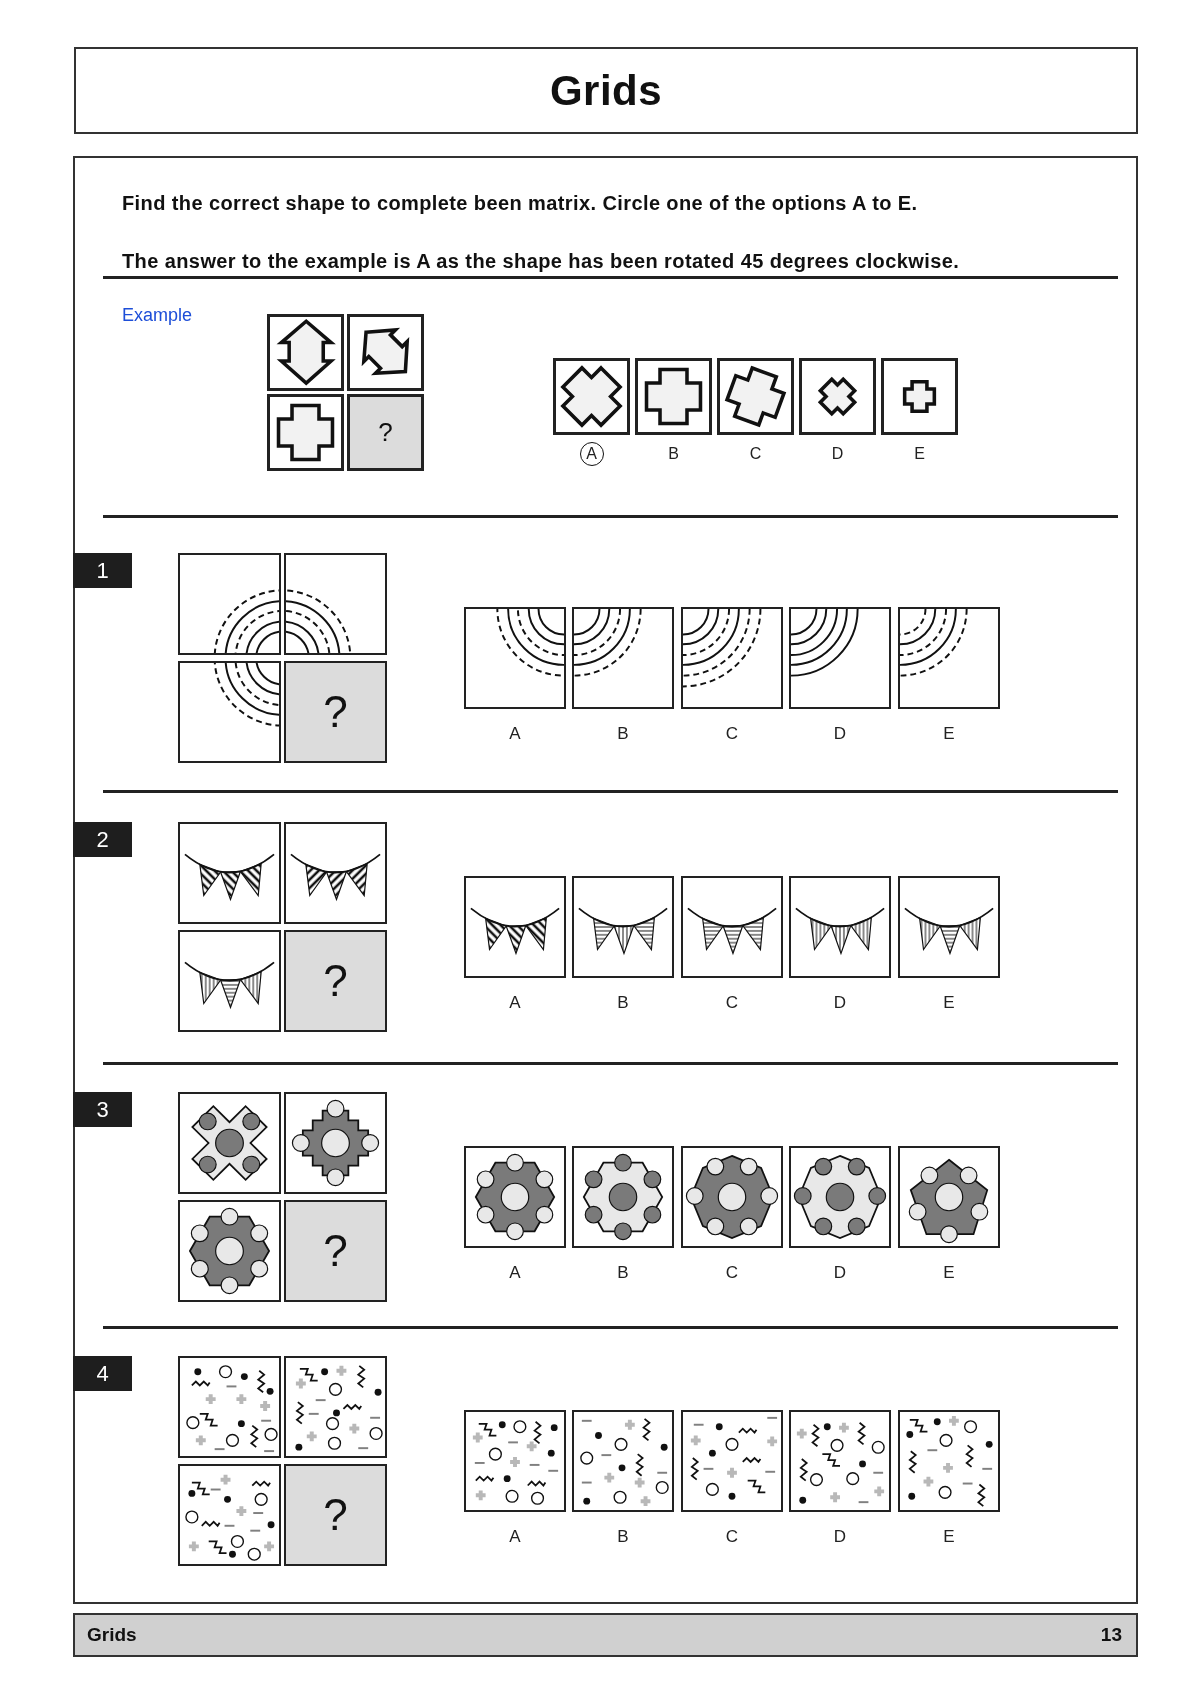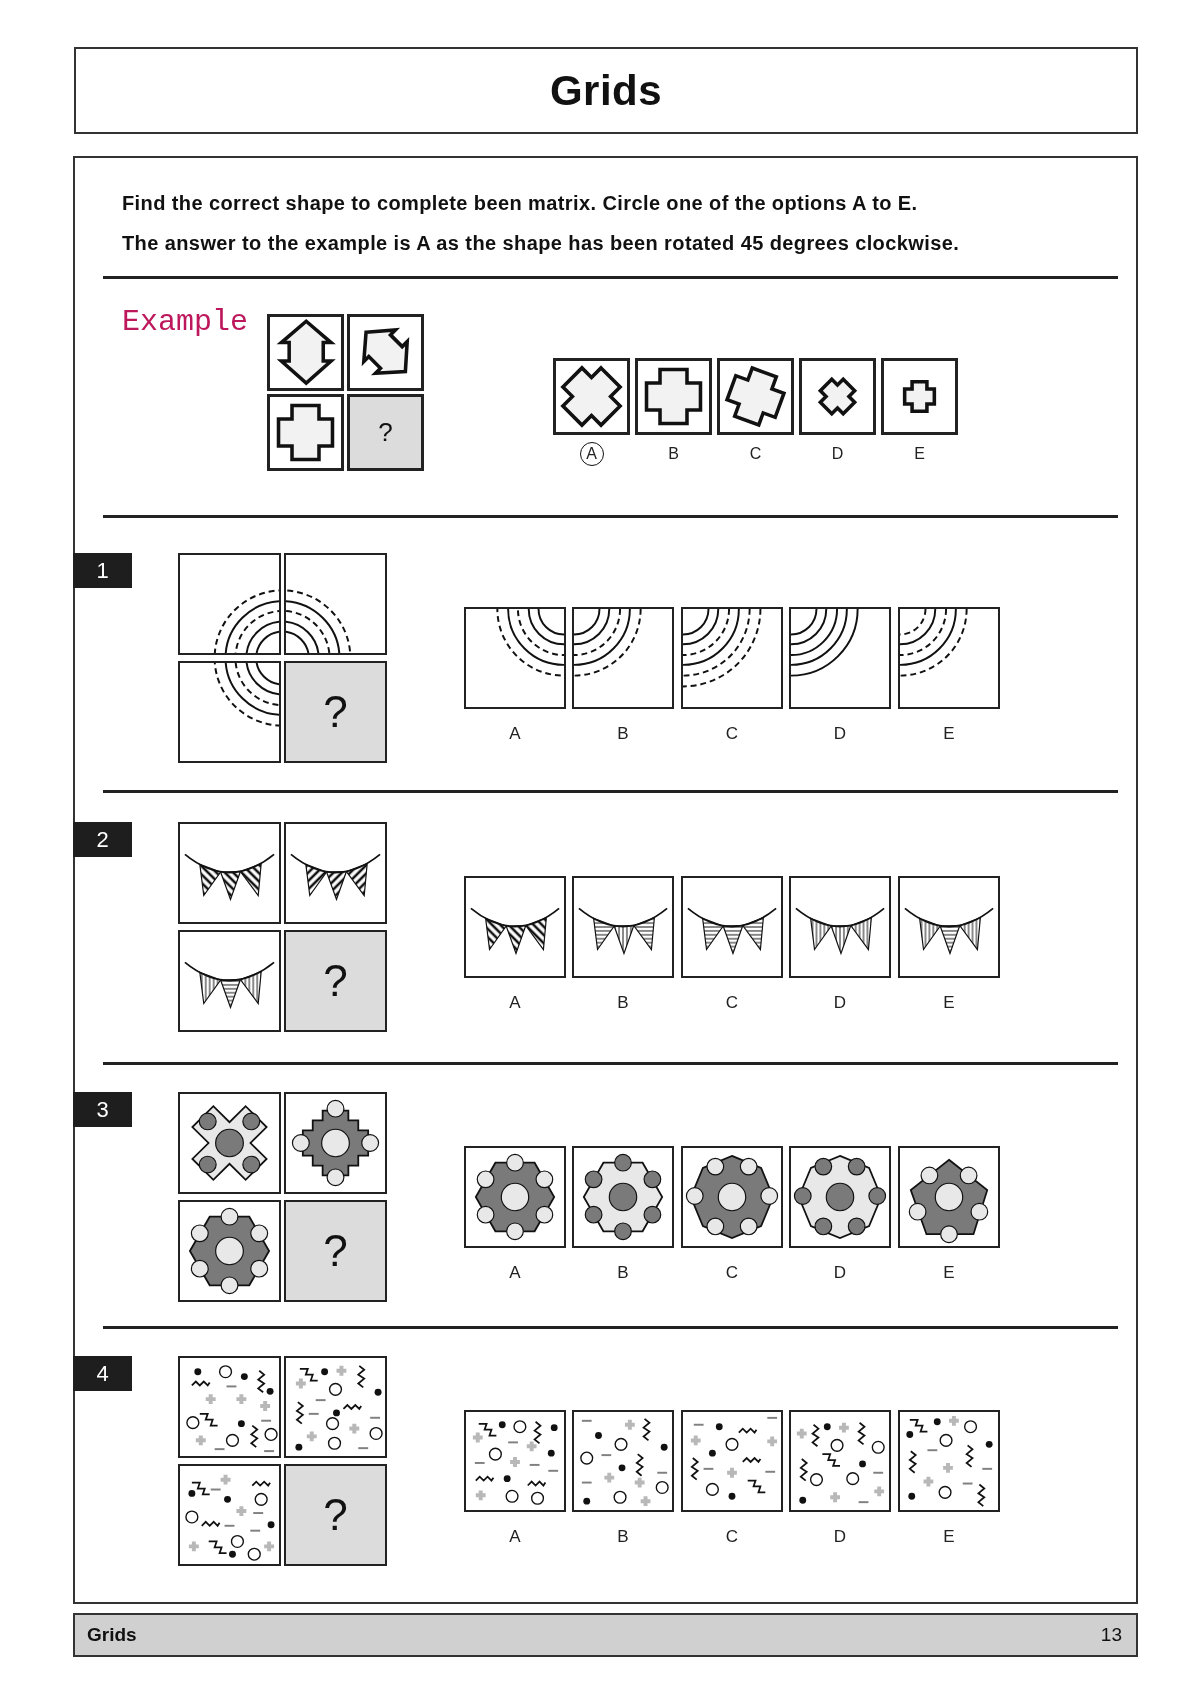--- a/index.html
+++ b/index.html
@@ -19,25 +19,25 @@
   .ol{position:absolute;top:171px;width:102px;text-align:center;font-size:17px;line-height:20px;color:#222;}
   .eg{width:77px;height:77px;border:3px solid #222;}
   .e1{left:267px;top:0}.e2{left:347px;top:0}.e3{left:267px;top:80px}.e4{left:347px;top:80px}
   .eo{top:44px;width:77px;height:77px;border:3px solid #222;}
   .x1{left:553px}.x2{left:635px}.x3{left:717px}.x4{left:799px}.x5{left:881px}
   .el{position:absolute;top:128px;width:77px;text-align:center;font-size:16px;line-height:22px;color:#222;}
   .el span{display:inline-block;width:22px;height:22px;line-height:22px;border-radius:50%;border:1.5px solid transparent;}
   .el span.circled{border-color:#111;}
   .qm{background:#dcdcdc;display:flex;align-items:center;justify-content:center;font-size:44px;color:#111;}
   .eg.qm{font-size:26px;}
-  .example-label{position:absolute;left:122px;top:-9px;font-size:30px;color:#be185d;font-family:Liberation Mono, monospace;}
+  .example-label{position:absolute;left:122px;top:-9px;font-size:18px;color:#1d4ed8;}
   .g svg,.o svg,.eg svg,.eo svg{width:100%;height:100%;display:block;}
   .footer{position:absolute;left:73px;top:1613px;width:1061px;height:40px;border:2px solid #333;background:#d0d0d0;}
   .footer-left{position:absolute;left:12px;top:9px;font-size:19px;font-weight:bold;}
-  .footer-right{position:absolute;right:14px;top:9px;font-size:19px;font-weight:normal;}
+  .footer-right{position:absolute;right:14px;top:9px;font-size:19px;font-weight:bold;}
 </style>
 </head>
 <body>
 
 <svg width="0" height="0" style="position:absolute">
   <defs>
     <pattern id="hatch-h" width="4" height="4" patternUnits="userSpaceOnUse">
         <rect width="4" height="4" fill="#fff"></rect>
         <line x1="0" y1="2" x2="4" y2="2" stroke="#111" stroke-width="1"></line>
       </pattern>
@@ -56,21 +56,21 @@
   </defs>
 </svg>
 
 <div class="title-box">
   <div class="title">Grids</div>
 </div>
 
 <div class="main-box"></div>
 
 <div class="instr" style="top:192px">Find the correct shape to complete been matrix. Circle one of the options A to E.</div>
-<div class="instr" style="top:232px">The answer to the example is A as the shape has been rotated 45 degrees clockwise.</div>
+<div class="instr" style="top:250px">The answer to the example is A as the shape has been rotated 45 degrees clockwise.</div>
 
 <div class="sep" style="top:276px"></div>
 
 <div class="sec" style="top:314px">
   <div class="example-label">Example</div>
   <div class="eg e1">
       <svg viewBox="0 0 100 100" preserveAspectRatio="none">
         <polygon points="51.0,6.0 86.0,36.0 75.0,36.0 75.0,62.0 86.0,62.0 51.0,93.0 16.0,62.0 27.0,62.0 27.0,36.0 16.0,36.0" transform="rotate(0 50 50) translate(50 50) scale(1) translate(-50 -50)" fill="#f2f2f2" stroke="#111" stroke-width="5.00" stroke-linejoin="miter"></polygon>
       </svg>
     </div>

